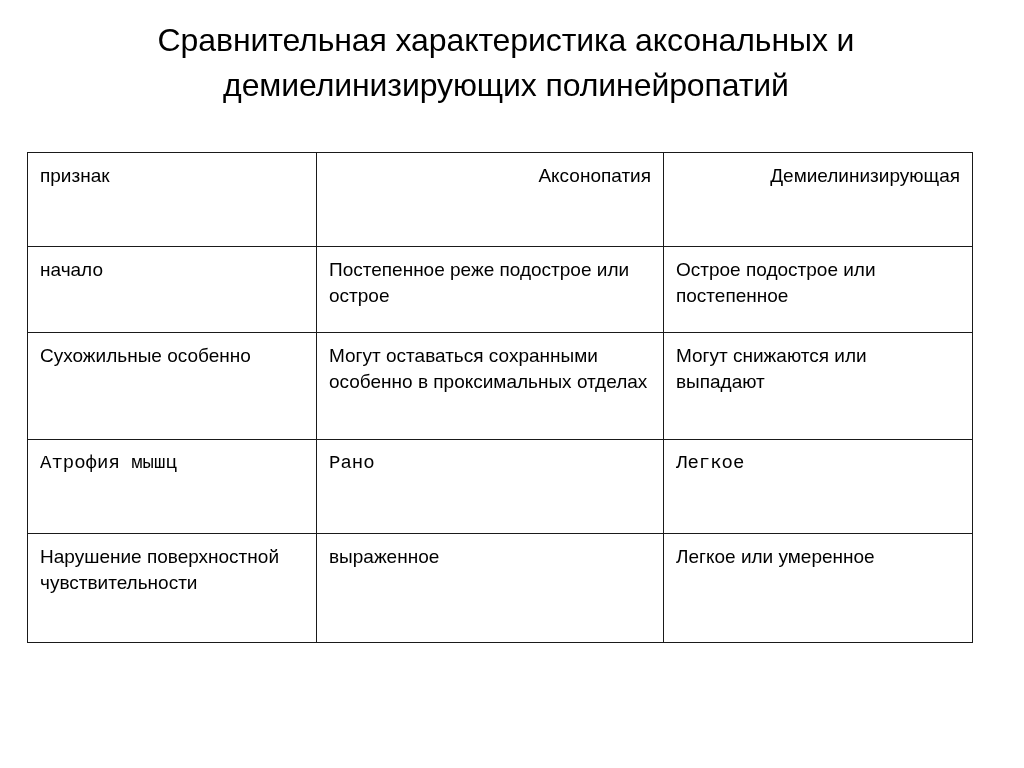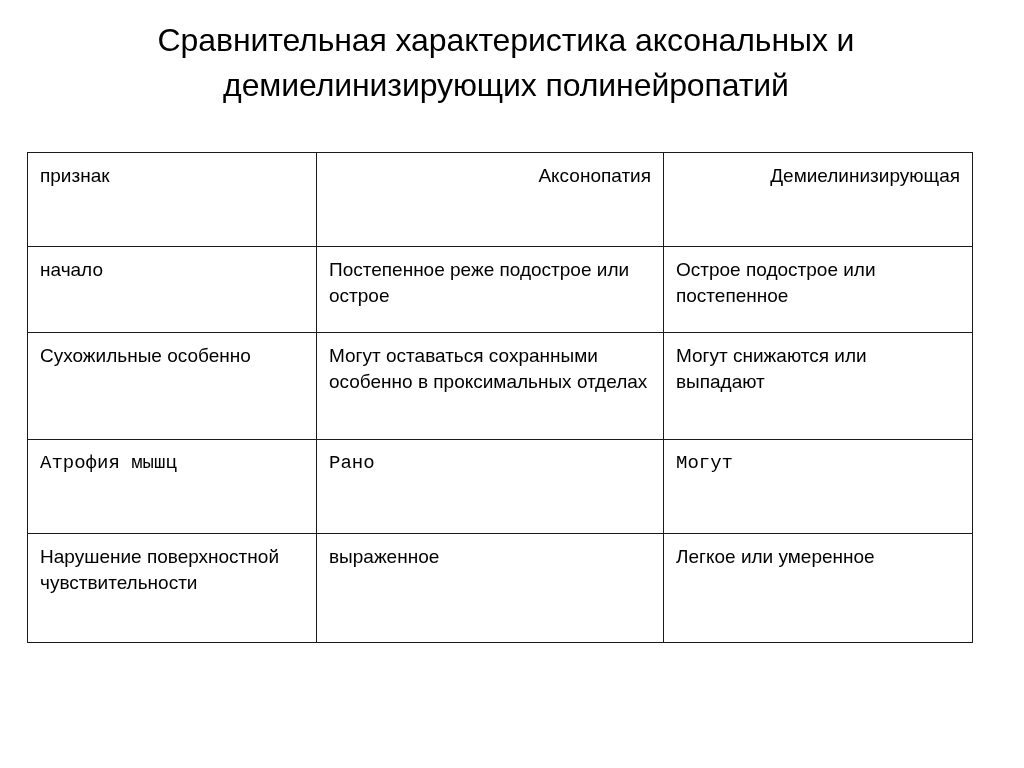--- a/index.html
+++ b/index.html
@@ -107,21 +107,21 @@
 
       <tr class="row-3">
         <td class="cell-left">Сухожильные особенно</td>
         <td class="cell-left">Могут оставаться сохранными особенно в проксимальных отделах</td>
         <td class="cell-left">Могут снижаются или выпадают</td>
       </tr>
 
       <tr class="row-4">
         <td class="cell-left">Атрофия мышц</td>
         <td class="cell-left">Рано</td>
-        <td class="cell-left">Могут</td>
+        <td class="cell-left">Легкое</td>
       </tr>
 
       <tr class="row-5">
         <td class="cell-left">Нарушение поверхностной чувствительности</td>
         <td class="cell-left">выраженное</td>
         <td class="cell-left">Легкое или умеренное</td>
       </tr>
     </tbody>
   </table>
 

